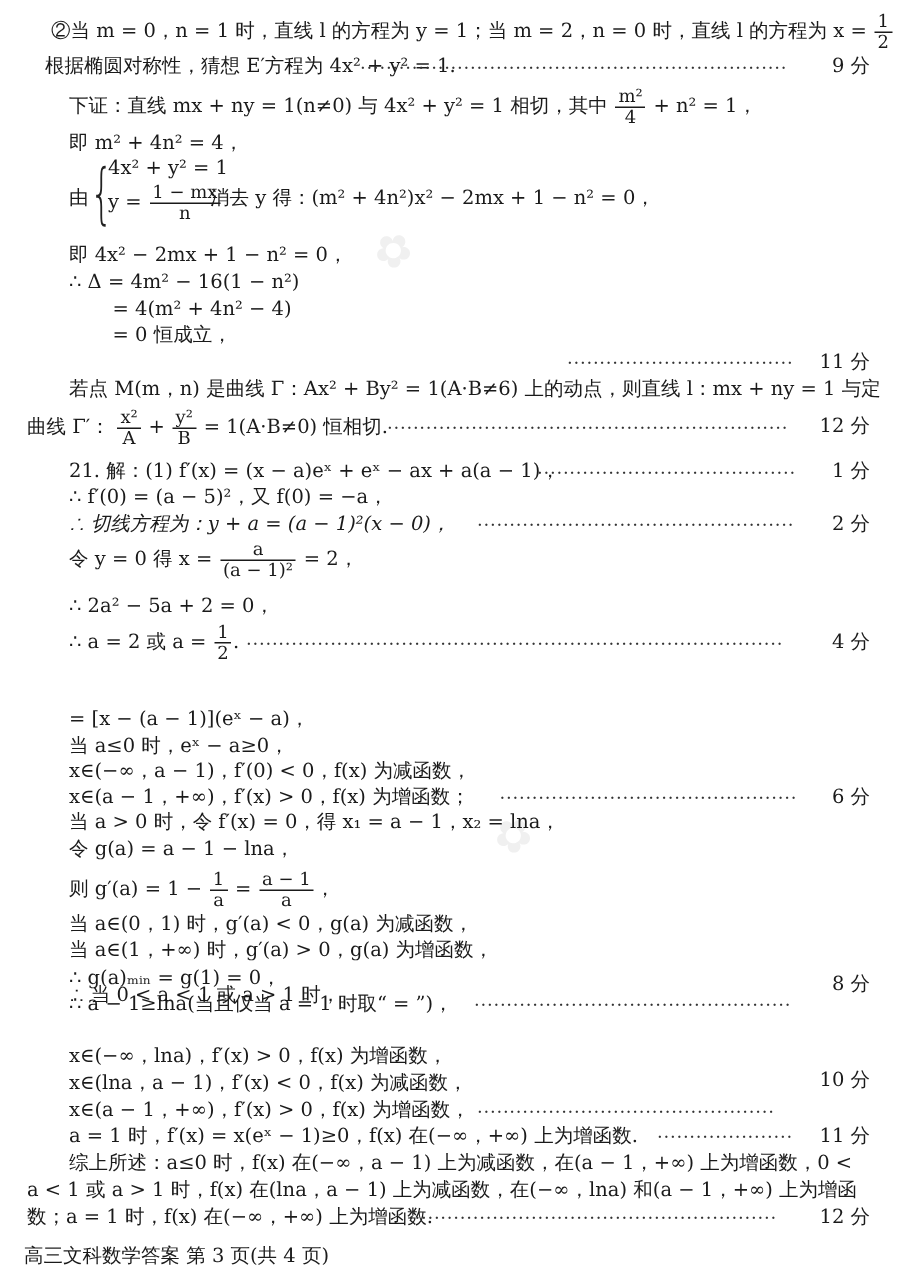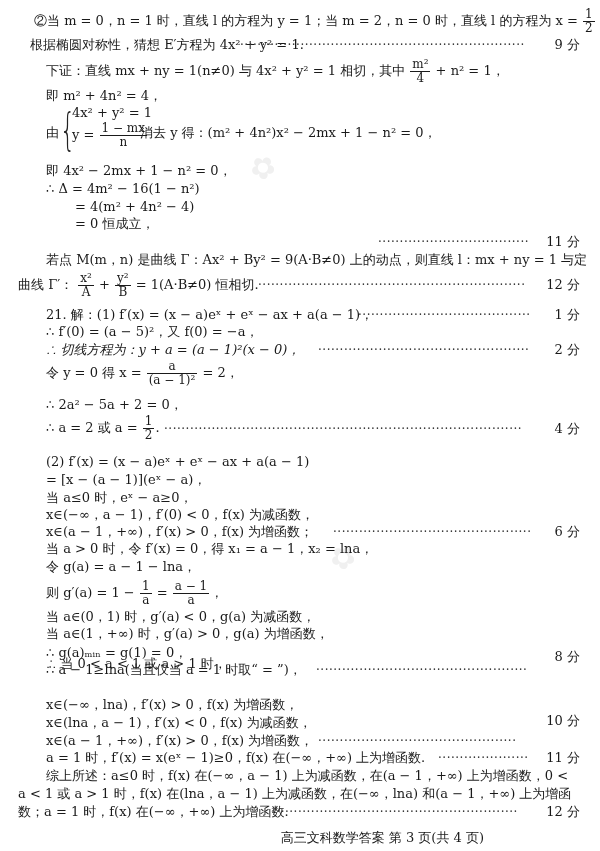--- a/index.html
+++ b/index.html
@@ -12,21 +12,21 @@
     position: absolute; font-size: 13px; line-height: 16px; white-space: nowrap;
     letter-spacing: 0px;
   }
   .lead { position: absolute; font-size: 12px; line-height: 16px; white-space: nowrap; color: #333; letter-spacing: 0.5px; overflow: hidden; }
   .score { position: absolute; right: 20px; font-size: 13px; line-height: 16px; white-space: nowrap; }
   .frac { display: inline-block; vertical-align: middle; text-align: center; font-size: 12px; line-height: 13px; margin: 0 1px; }
   .frac .num { display: block; border-bottom: 1px solid #1a1a1a; padding: 0 2px; }
   .frac .den { display: block; padding: 0 2px; }
   .brace { position: absolute; font-size: 44px; line-height: 44px; font-family: "DejaVu Sans", sans-serif; font-weight: 100; transform: scaleX(0.55); transform-origin: left; color:#222; }
   .watermark { position: absolute; color: #f0f0f0; font-size: 30px; font-family: "DejaVu Sans", sans-serif; transform: rotate(-40deg); pointer-events: none; }
-  .footer { position: absolute; left: 0; width: 484px; text-align: right; font-size: 13px; line-height: 16px; }
+  .footer { position: absolute; left: 16px; width: 484px; text-align: left; font-size: 13px; line-height: 16px; }
 </style>
 </head>
 <body>
 
 <div class="page">
 
   <div class="watermark" style="left:250px;top:150px;">✿</div>
   <div class="watermark" style="left:330px;top:540px;">✿</div>
 
   <div class="ln" style="left:34px;top:8px;">
@@ -62,21 +62,21 @@
   <div class="ln" style="left:140px;top:125px;">消去 y 得：(m² + 4n²)x² − 2mx + 1 − n² = 0，</div>
 
   <div class="ln" style="left:46px;top:163px;">即 4x² − 2mx + 1 − n² = 0，</div>
   <div class="ln" style="left:46px;top:181px;">∴  Δ = 4m² − 16(1 − n²)</div>
   <div class="ln" style="left:75px;top:199px;">= 4(m² + 4n² − 4)</div>
   <div class="ln" style="left:75px;top:216px;">= 0 恒成立，</div>
 
   <div class="lead" style="left:378px;top:234px;width:165px;">···································</div>
   <div class="score" style="top:234px;">11 分</div>
 
-  <div class="ln" style="left:46px;top:252px;">若点 M(m，n) 是曲线 Γ：Ax² + By² = 9(A·B≠0) 上的动点，则直线 l：mx + ny = 1 与定</div>
+  <div class="ln" style="left:46px;top:252px;">若点 M(m，n) 是曲线 Γ：Ax² + By² = 1(A·B≠6) 上的动点，则直线 l：mx + ny = 1 与定</div>
 
   <div class="ln" style="left:18px;top:272px;">
     <span>曲线 Γ′：</span>
     <span class="frac"><span class="num">x²</span><span class="den">A</span></span>
     <span>+</span>
     <span class="frac"><span class="num">y²</span><span class="den">B</span></span>
     <span>= 1(A·B≠0) 恒相切.</span>
   </div>
   <div class="lead" style="left:258px;top:277px;width:285px;">······························································</div>
   <div class="score" style="top:277px;">12 分</div>
@@ -99,21 +99,20 @@
 
   <div class="ln" style="left:46px;top:397px;">∴  2a² − 5a + 2 = 0，</div>
 
   <div class="ln" style="left:46px;top:415px;">
     <span>∴  a = 2 或 a =</span>
     <span class="frac"><span class="num">1</span><span class="den">2</span></span><span>.</span>
   </div>
   <div class="lead" style="left:164px;top:421px;width:379px;">···················································································</div>
   <div class="score" style="top:421px;">4 分</div>
 
-  <div class="ln" style="left:46px;top:454px;">(2) f′(x) = (x − a)eˣ + eˣ − ax + a(a − 1)</div>
   <div class="ln" style="left:46px;top:472px;">= [x − (a − 1)](eˣ − a)，</div>
   <div class="ln" style="left:46px;top:490px;">当 a≤0 时，eˣ − a≥0，</div>
   <div class="ln" style="left:46px;top:507px;">x∈(−∞，a − 1)，f′(0) &lt; 0，f(x) 为减函数，</div>
 
   <div class="ln" style="left:46px;top:524px;">x∈(a − 1，+∞)，f′(x) &gt; 0，f(x) 为增函数；</div>
   <div class="lead" style="left:333px;top:524px;width:210px;">··············································</div>
   <div class="score" style="top:524px;">6 分</div>
 
   <div class="ln" style="left:46px;top:541px;">当 a &gt; 0 时，令 f′(x) = 0，得 x₁ = a − 1，x₂ = lna，</div>
   <div class="ln" style="left:46px;top:559px;">令 g(a) = a − 1 − lna，</div>

